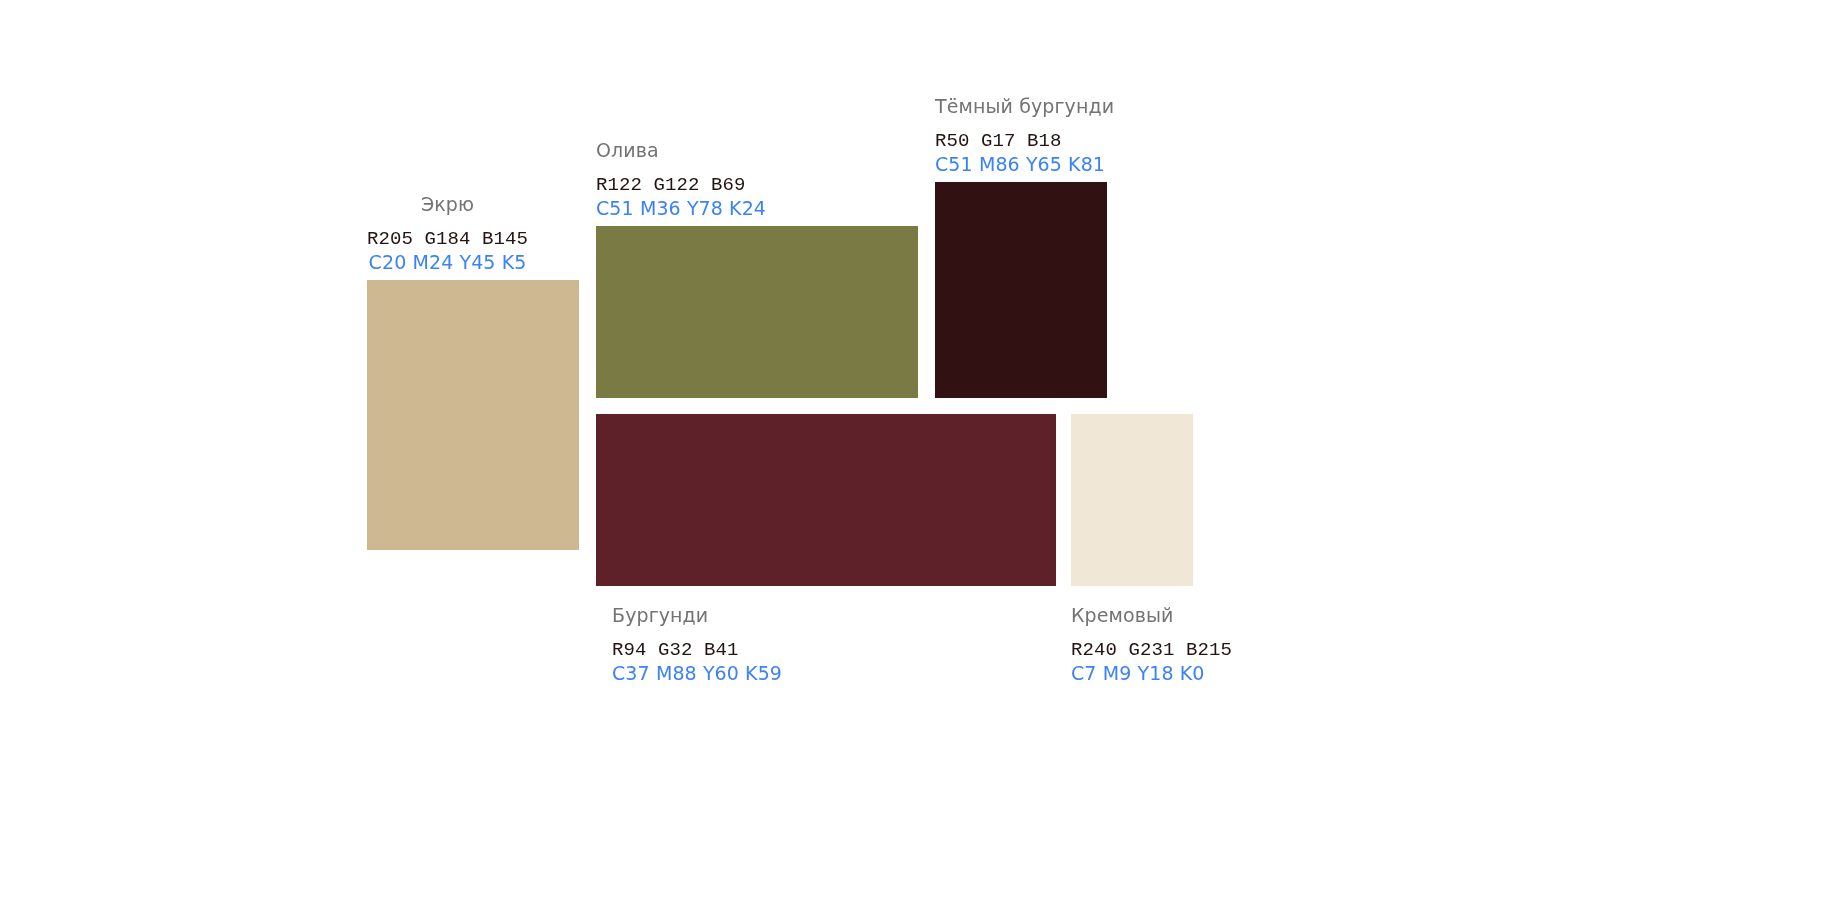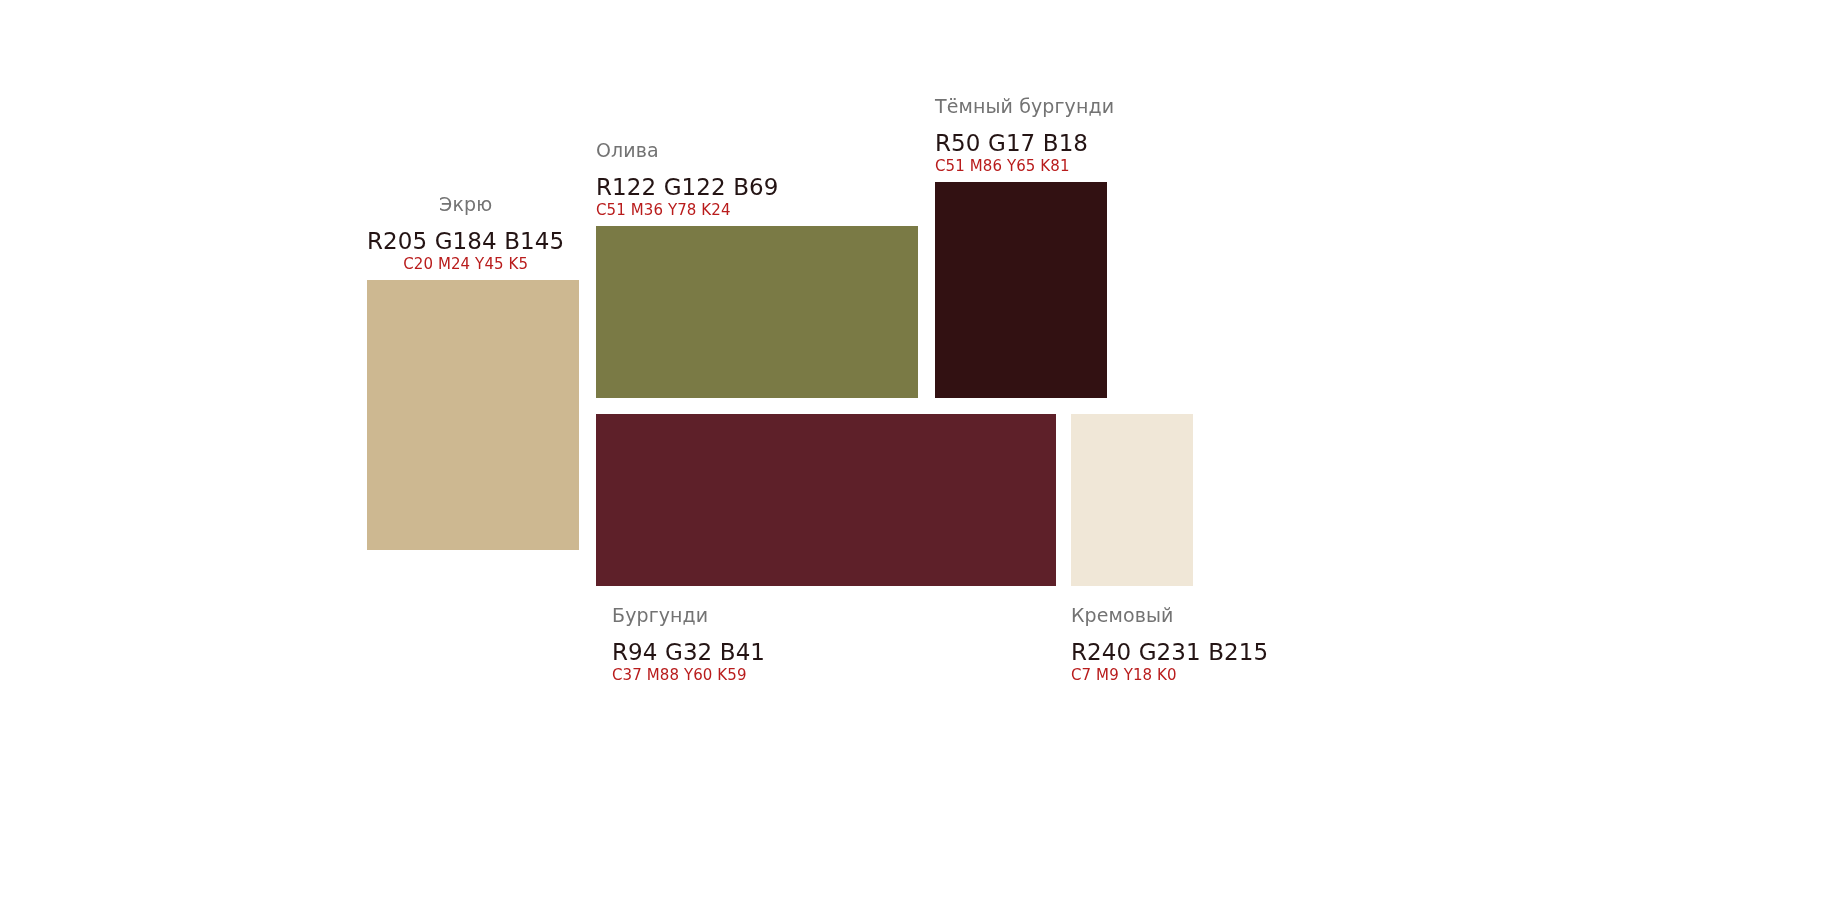--- a/index.html
+++ b/index.html
@@ -35,30 +35,31 @@
     line-height: 1.0;
   }
   .cap-name {
     font-size: 19px;
     letter-spacing: 0.1px;
     color: #737373;
     margin: 0 0 16px 0;
     display: block;
   }
   .cap-rgb {
-    font-size: 23px;
+    font-size: 19px;
     letter-spacing: 0.1px;
     color: #241414;
     display: block;
     margin: 0 0 4px 0;
+    font-family: Liberation Mono, monospace;
   }
   .cap-cmyk {
-    font-size: 15px;
+    font-size: 19px;
     letter-spacing: 0.1px;
-    color: #b91c1c;
+    color: #3b82f6;
     display: block;
     margin: 0;
   }
 
   
   #grp-ecru { left: 367px; top: 195px; }
   #grp-ecru .caption { left: 0; top: 0; text-align: center; }
   #grp-ecru .swatch { left: 0; top: 85px; width: 212px; height: 270px; }
 
   

